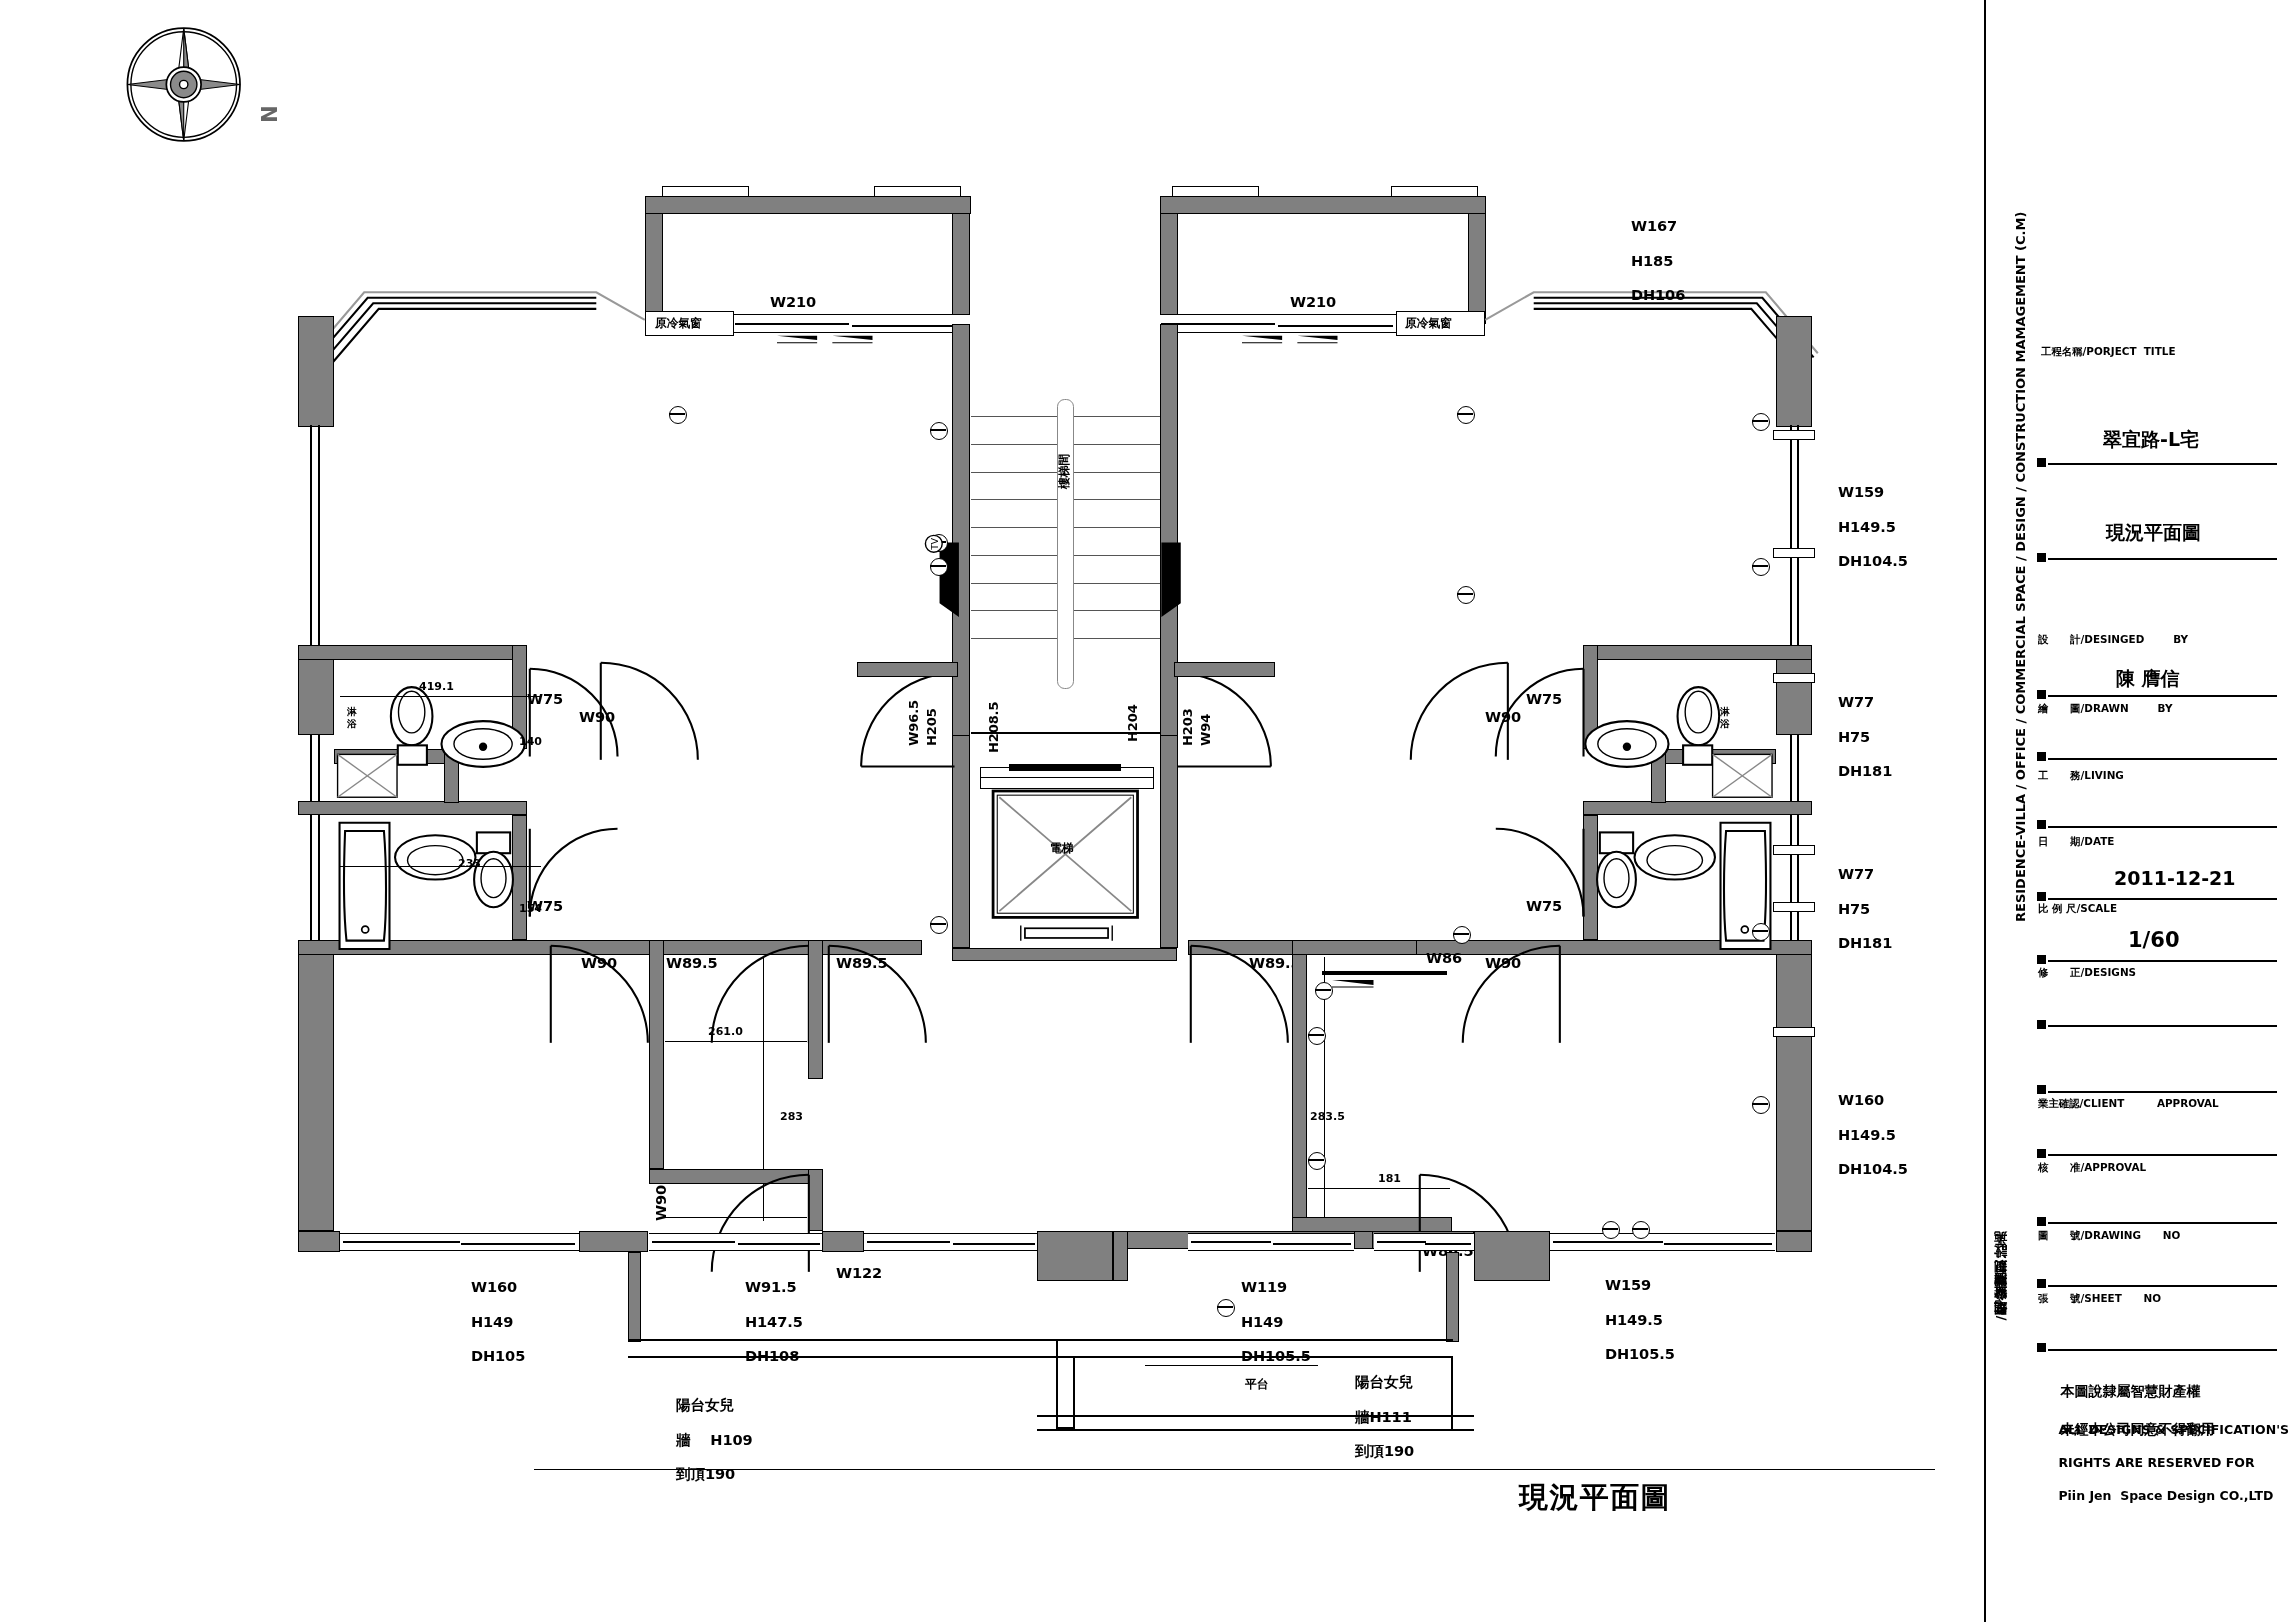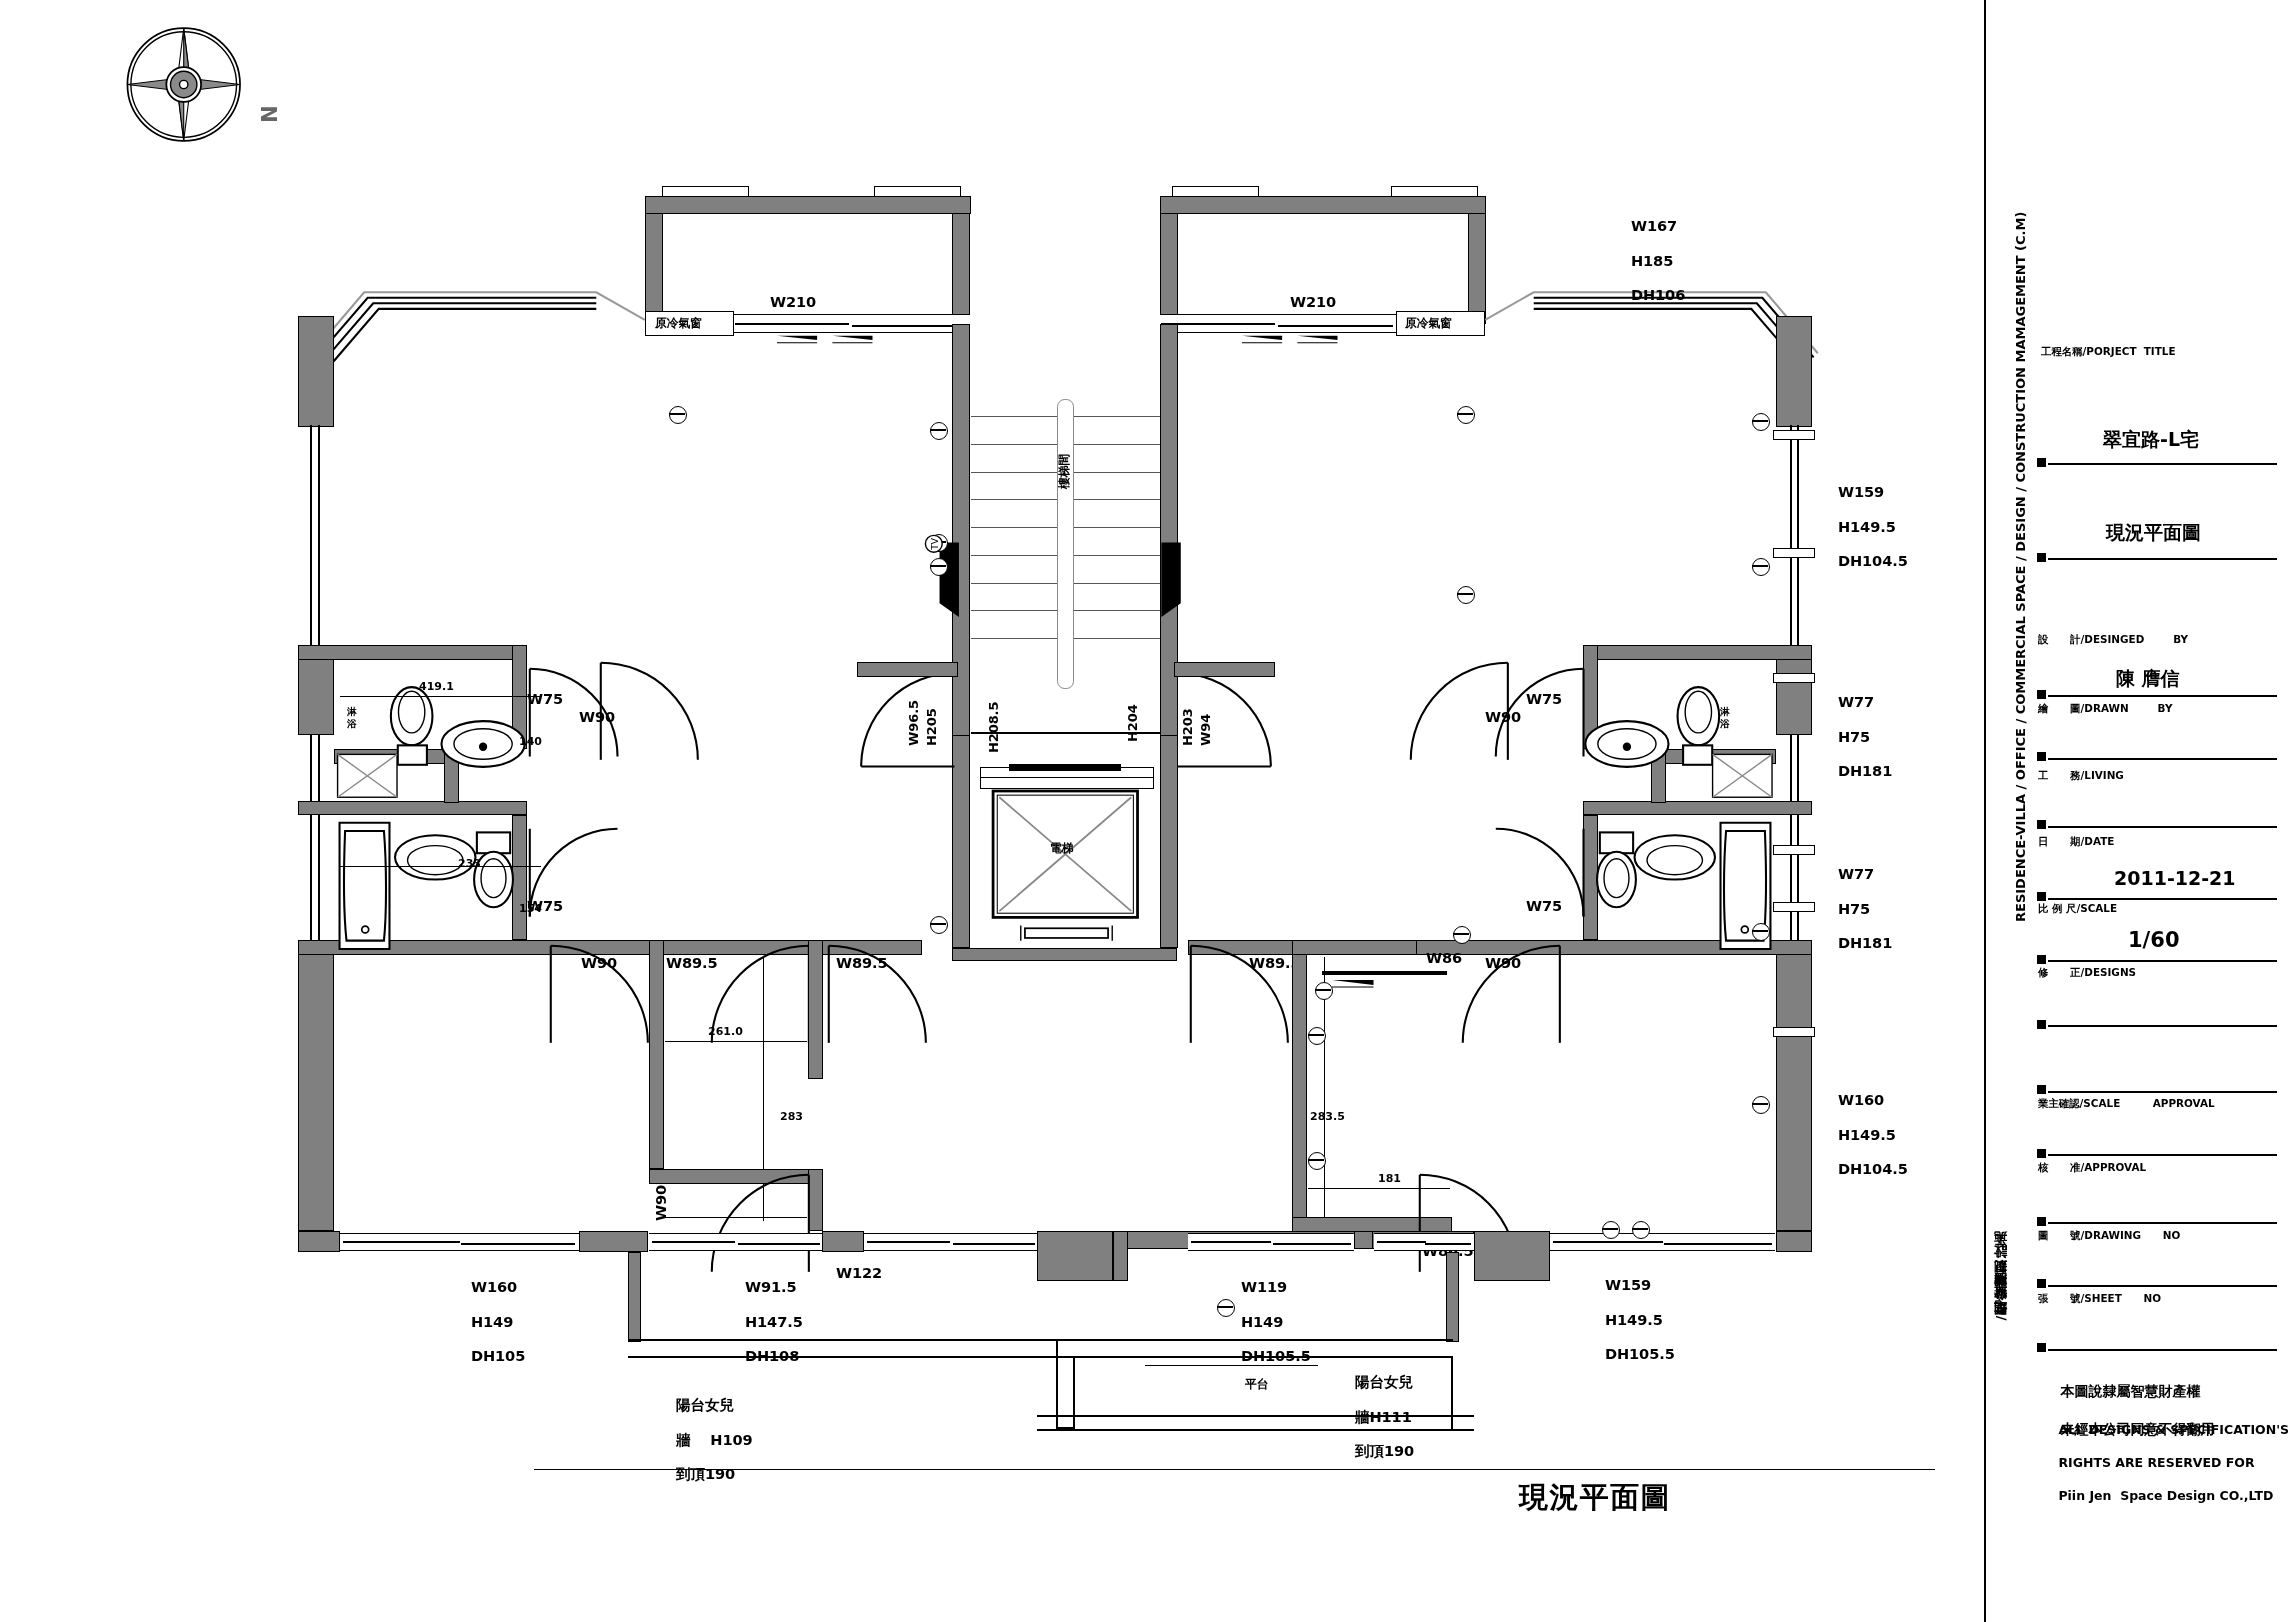--- a/index.html
+++ b/index.html
@@ -575,21 +575,21 @@
   <div class="tb-lab cjk" style="left:54px;top:902px;">比 例 尺/SCALE</div>
   <div class="tb-val big" style="left:144px;top:928px;">1/60</div>
   <div class="tb-rule" style="left:64px;top:960px;width:229px;"></div>
   <div class="tb-sq" style="left:53px;top:955px;"></div>
 
   <div class="tb-lab cjk" style="left:54px;top:966px;">修      正/DESIGNS</div>
   <div class="tb-val cjk" style="left:132px;top:992px;"></div>
   <div class="tb-rule" style="left:64px;top:1025px;width:229px;"></div>
   <div class="tb-sq" style="left:53px;top:1020px;"></div>
 
-  <div class="tb-lab cjk" style="left:54px;top:1097px;">業主確認/SCALE         APPROVAL</div>
+  <div class="tb-lab cjk" style="left:54px;top:1097px;">業主確認/CLIENT         APPROVAL</div>
   <div class="tb-val cjk" style="left:132px;top:1124px;"></div>
   <div class="tb-rule" style="left:64px;top:1091px;width:229px;"></div>
   <div class="tb-sq" style="left:53px;top:1085px;"></div>
 
   <div class="tb-lab cjk" style="left:54px;top:1161px;">核      准/APPROVAL</div>
   <div class="tb-val cjk" style="left:132px;top:1188px;"></div>
   <div class="tb-rule" style="left:64px;top:1154px;width:229px;"></div>
   <div class="tb-sq" style="left:53px;top:1149px;"></div>
 
   <div class="tb-lab cjk" style="left:54px;top:1229px;">圖      號/DRAWING      NO</div>

